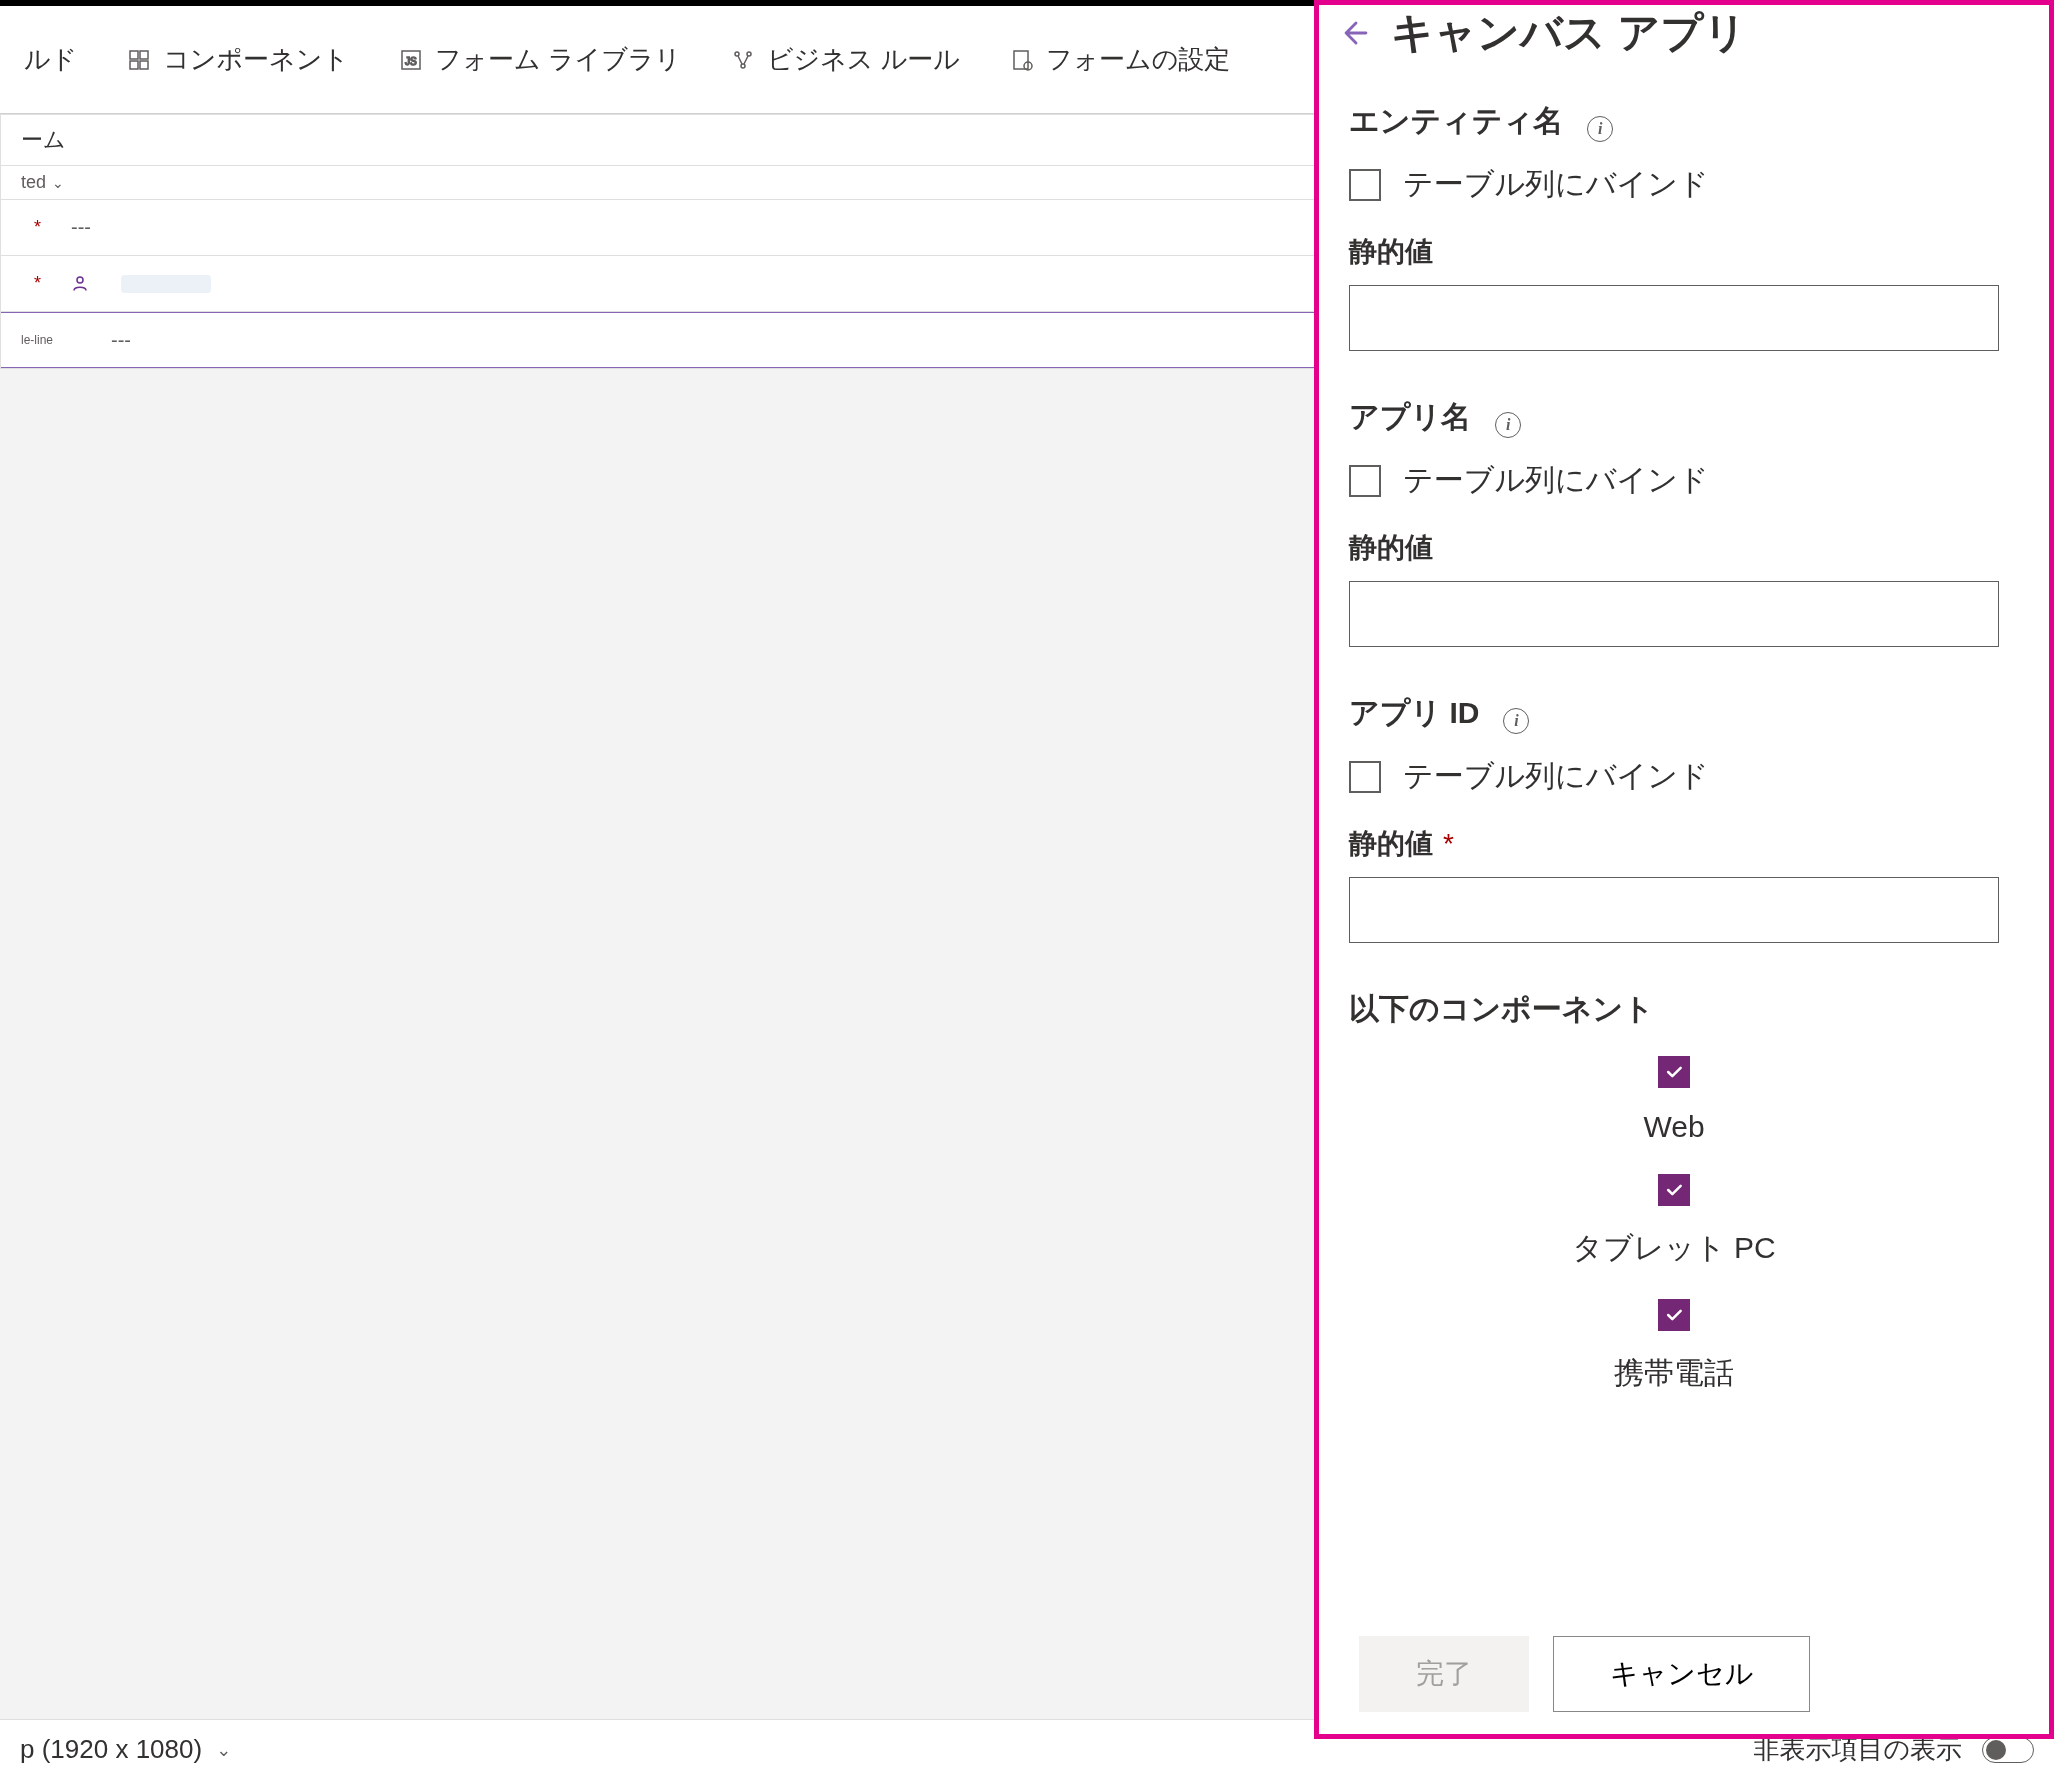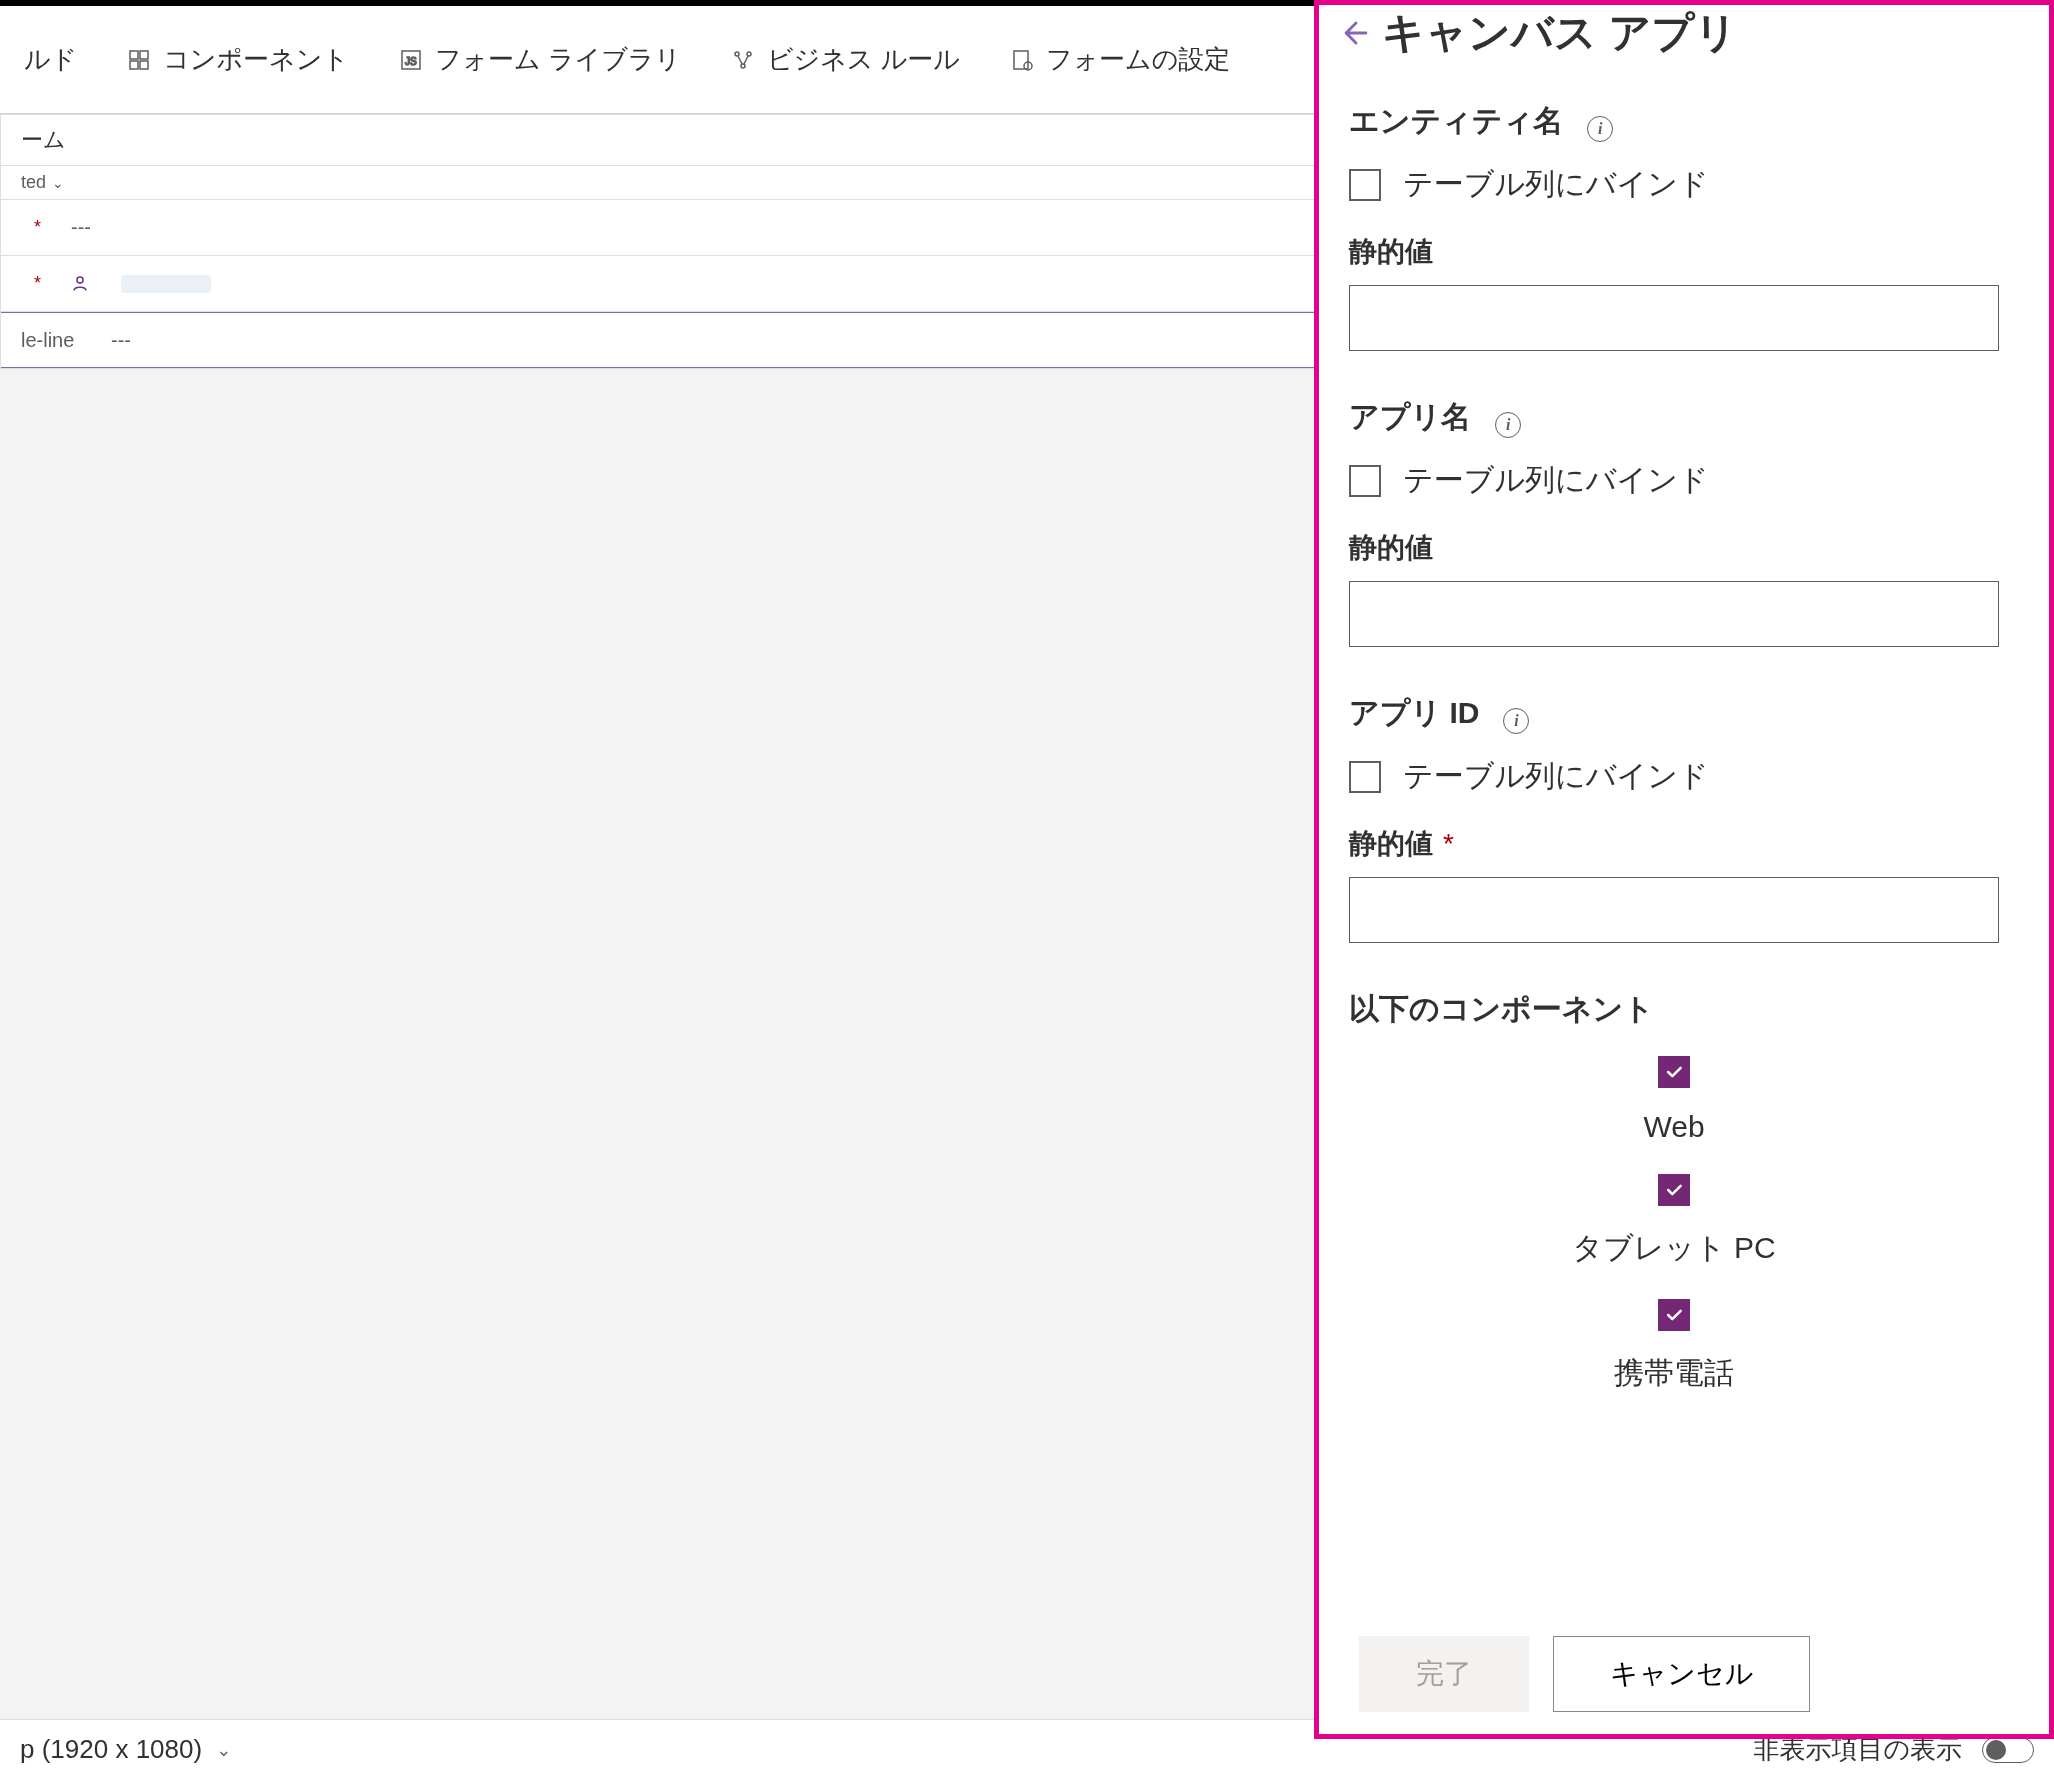--- a/index.html
+++ b/index.html
@@ -118,42 +118,42 @@
       background: #e0e9f2;
       border-radius: 3px;
       filter: blur(0.5px);
       opacity: 0.6;
     }
     .row-active {
       border-top: 1px solid #8764b8;
       border-bottom: 1px solid #8764b8;
     }
     .row-label-cell {
-      font-size: 20px;
+      font-size: 12px;
       color: #605e5c;
       min-width: 60px;
     }
     
     
     .side-panel {
       position: absolute;
       right: 0;
       top: 0;
       width: 740px;
       height: calc(100% - 40px);
       background: #fff;
       border: 5px solid #e3008c;
       display: flex;
       flex-direction: column;
       z-index: 100;
     }
     .panel-header {
       display: flex;
       align-items: center;
-      gap: 9px;
+      gap: 18px;
       padding: 0 30px 20px 20px;
     }
     .back-arrow {
       color: #8764b8;
       cursor: pointer;
       display: flex;
       align-items: center;
     }
     .panel-title {
       font-size: 42px;

